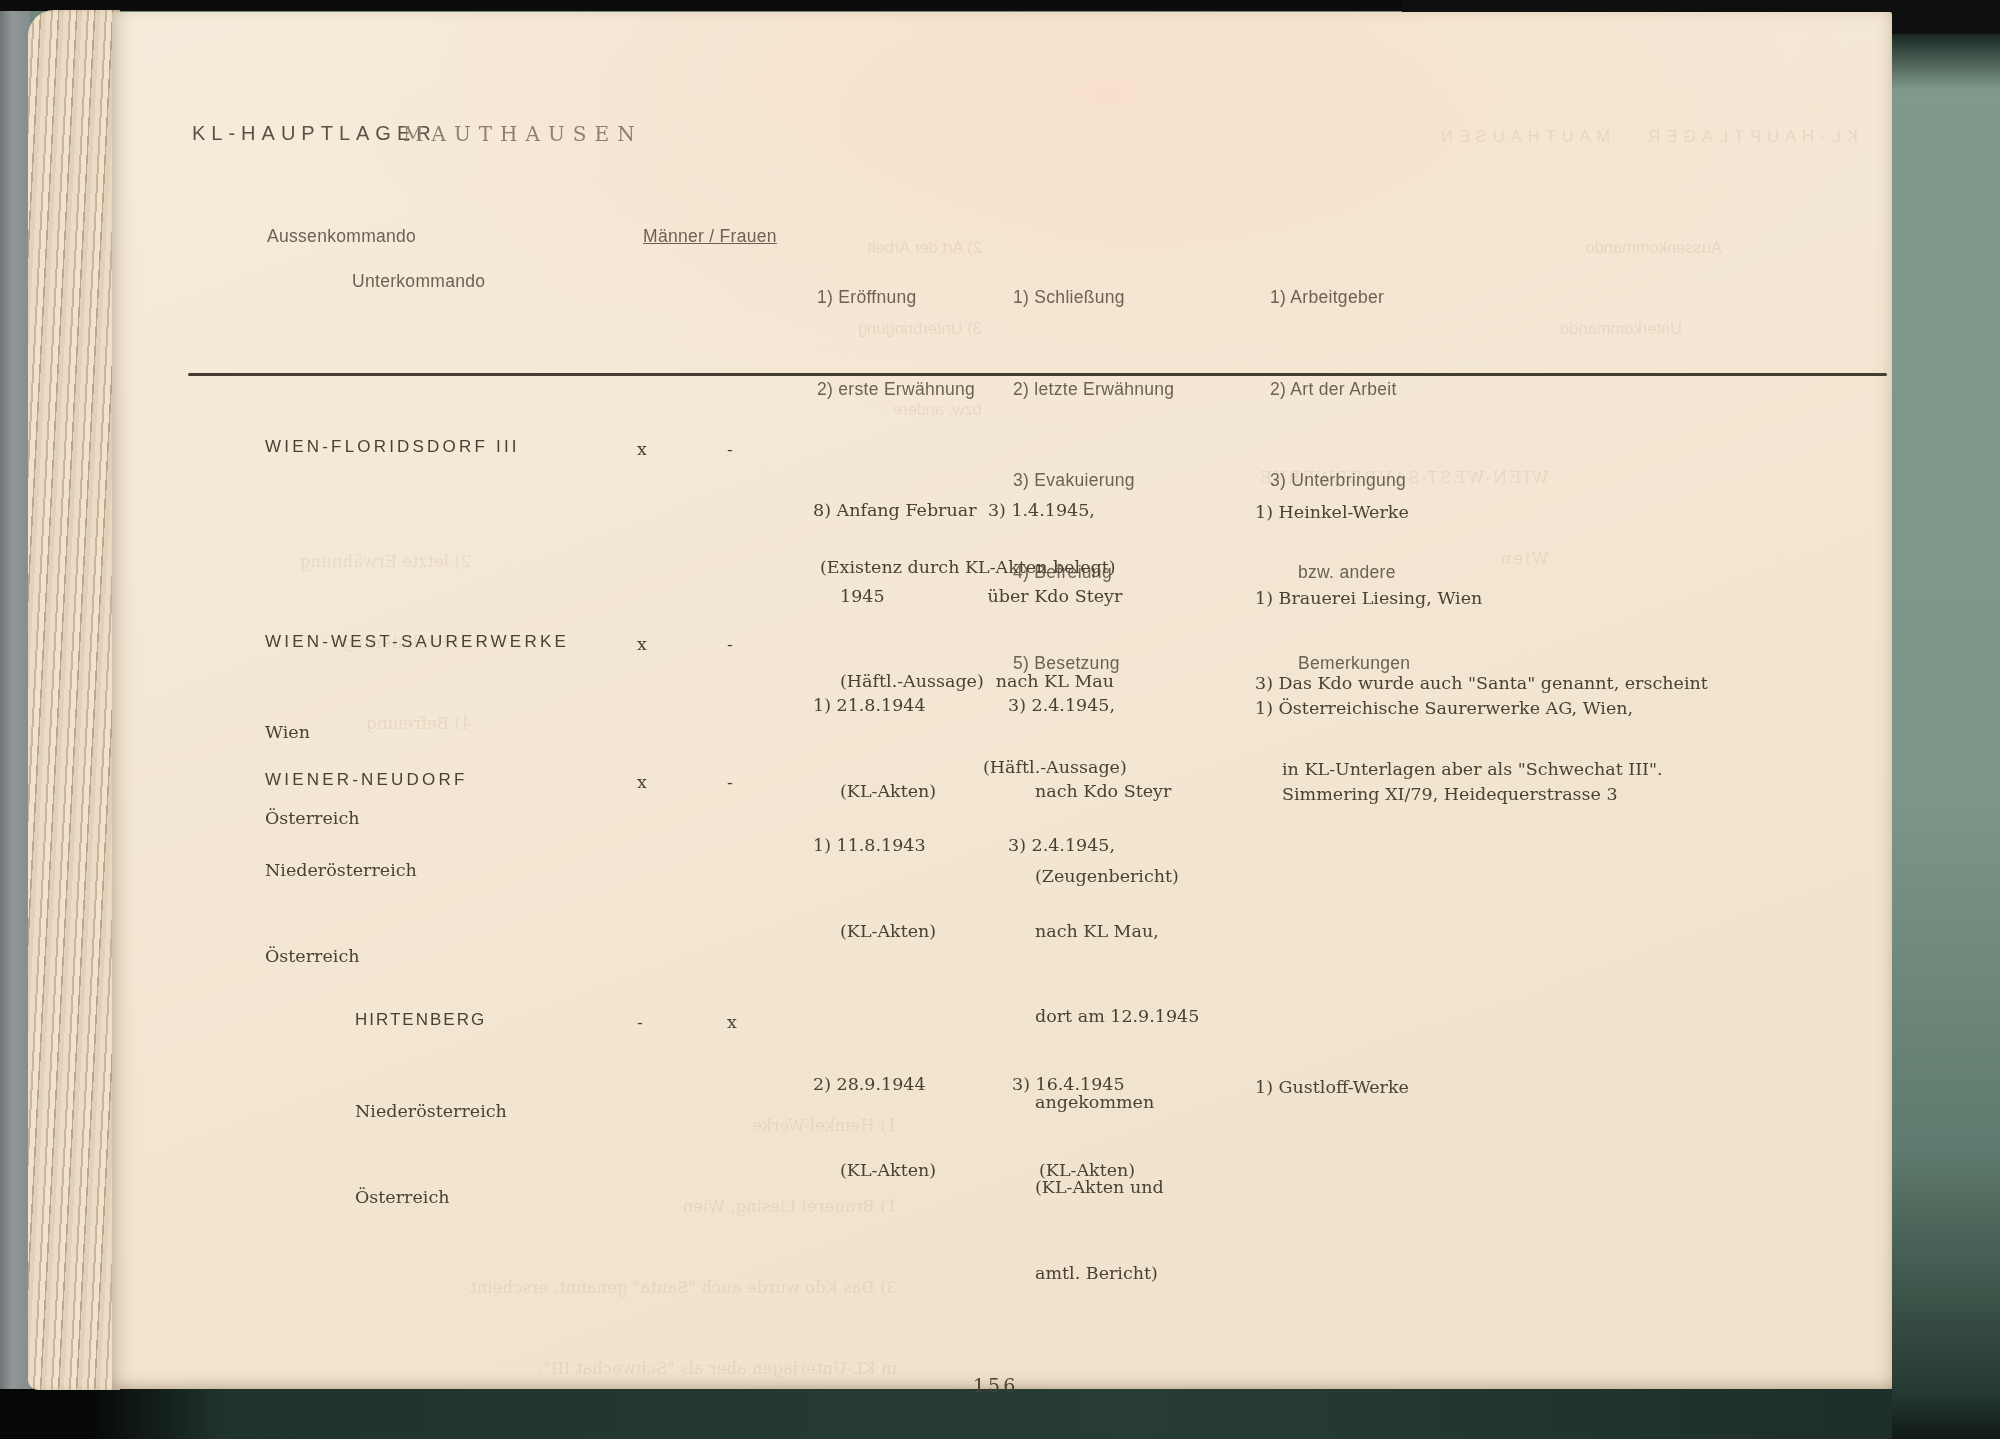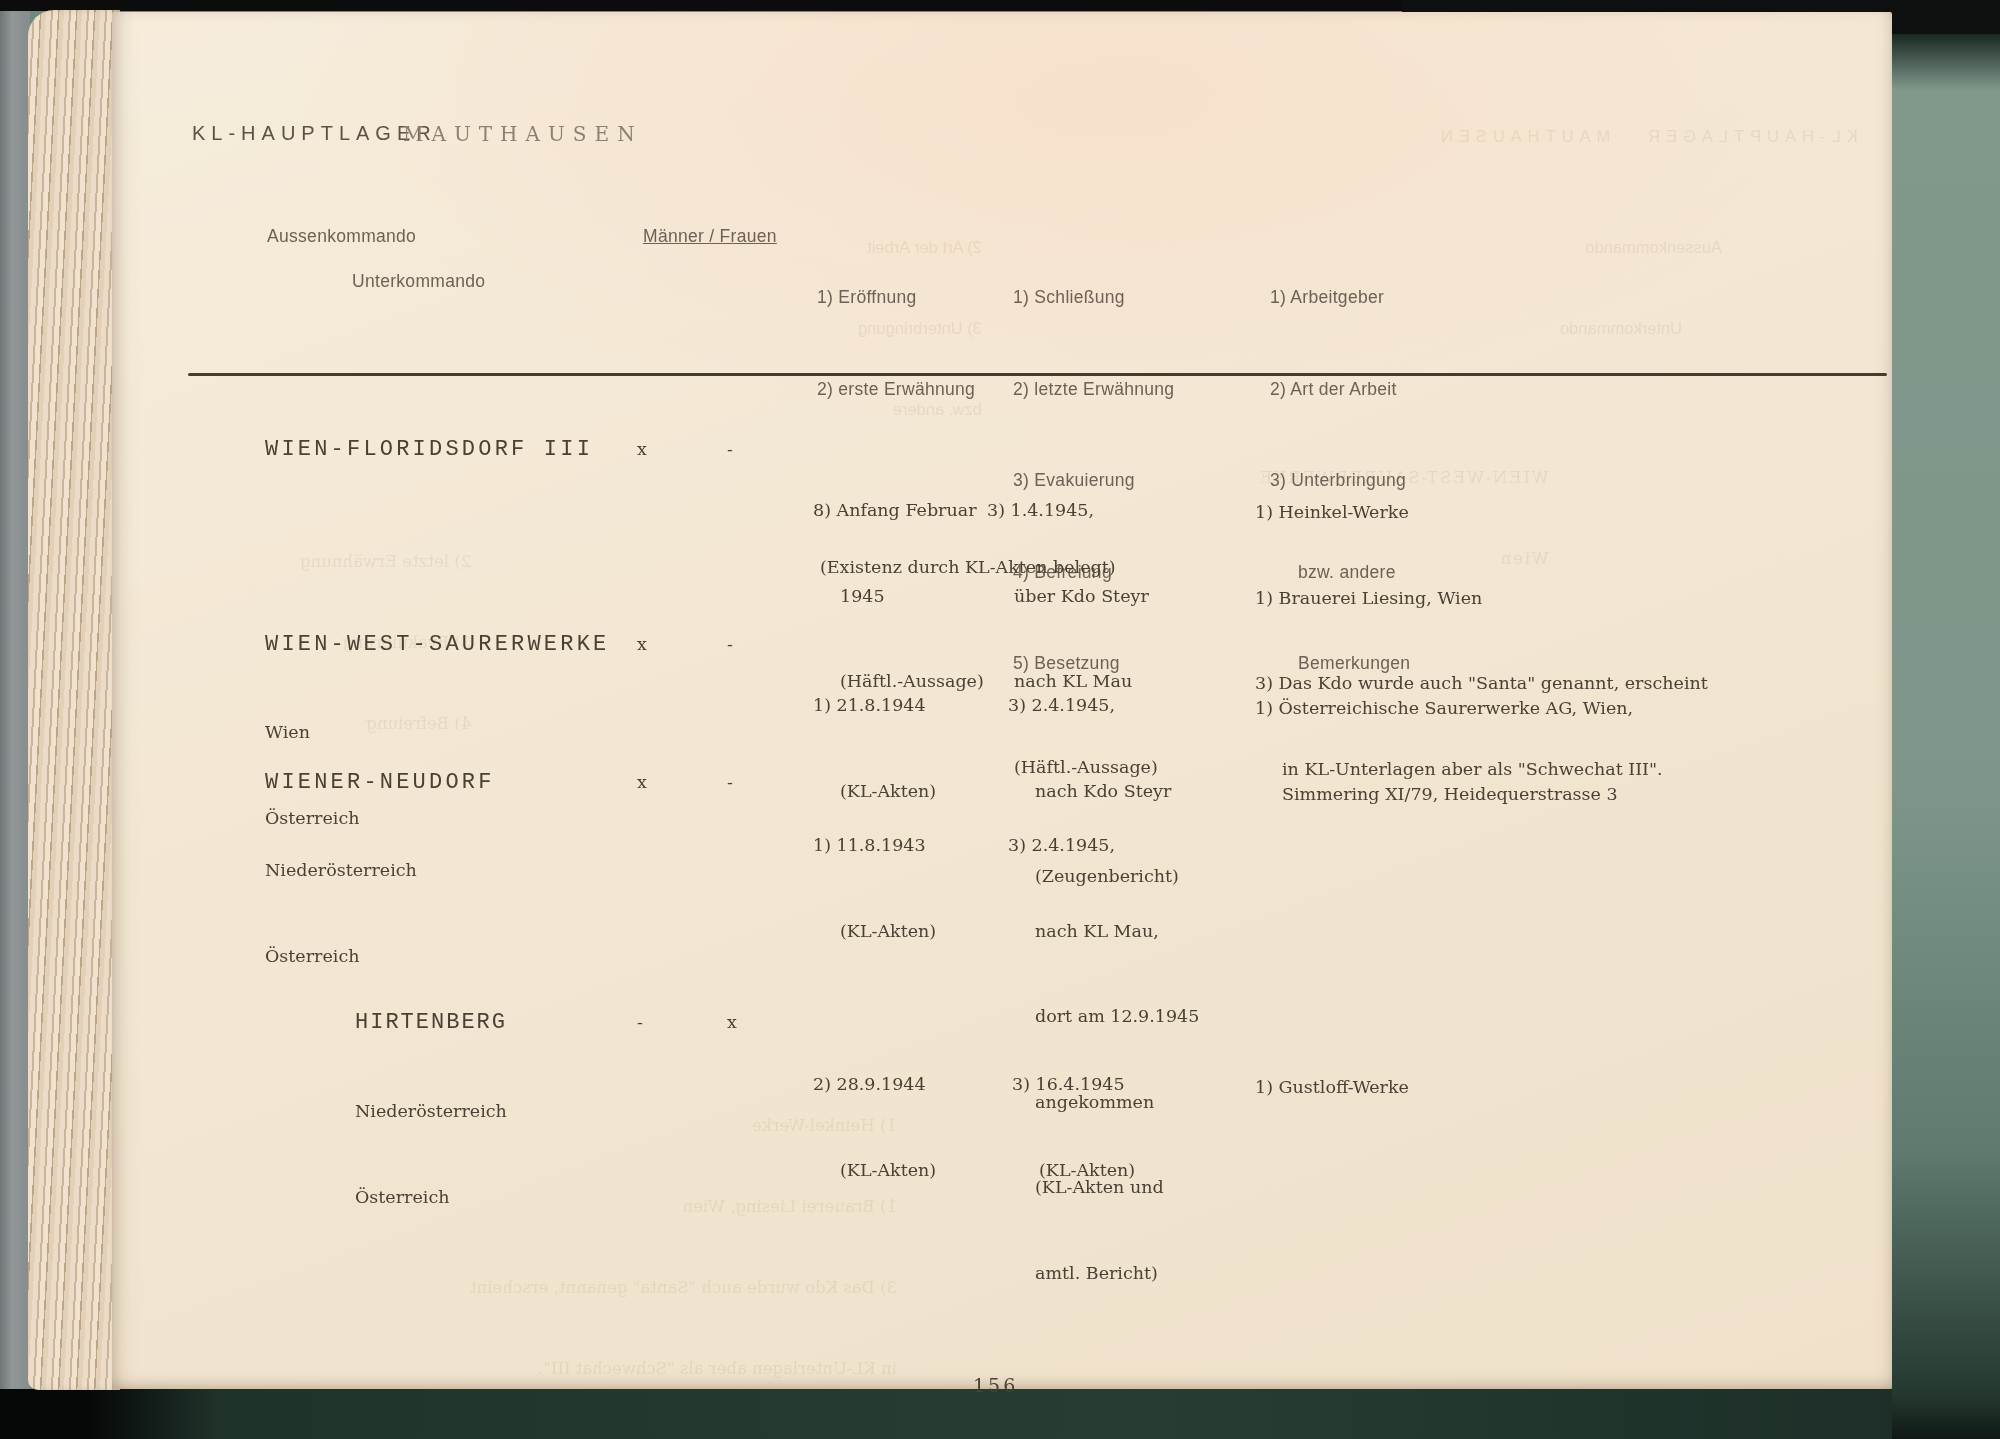--- a/index.html
+++ b/index.html
@@ -20,21 +20,21 @@
       radial-gradient(1300px 540px at 56% 6%,rgba(248,219,196,.6),rgba(248,219,196,0) 62%),
       linear-gradient(160deg,#f6ecdb 0%,#f3e7d3 45%,#efe1ca 100%);
     box-shadow:inset 14px 0 22px -14px rgba(120,95,70,.5),inset -10px 0 18px -12px rgba(120,95,70,.35),inset 0 -12px 18px -12px rgba(110,85,60,.4);}
   
   .t{position:absolute;white-space:pre;color:#453c32;}
   .title{font-size:20px;letter-spacing:6px;color:#5c5146;font-weight:500;}
   .subtitle{font-family:"DejaVu Serif",serif;font-size:20px;letter-spacing:8px;color:#8d8071;}
   .hdr{font-size:17.5px;line-height:30.5px;color:#6d6156;letter-spacing:.3px;}
   .hdr .ind{margin-left:28px;}
   .rule{position:absolute;left:188px;top:373px;width:1699px;height:3px;background:#463d31;border-radius:2px;}
-  .kname{font-family:Liberation Mono, monospace;font-size:22px;letter-spacing:3.2px;color:#4a4134;}
+  .kname{font-family:Liberation Sans, sans-serif;font-size:17px;letter-spacing:3.2px;color:#4a4134;}
   .cell,.loc{font-family:"DejaVu Serif",serif;font-size:17.5px;line-height:28.5px;color:#4a4134;}
   .cell .ind{margin-left:27px;}
   .mark{font-family:"DejaVu Serif",serif;font-size:17.5px;color:#4a4134;}
   .pageno{font-family:"DejaVu Serif",serif;font-size:19px;letter-spacing:3px;color:#4a4134;}
   
   .ghost{position:absolute;transform:scaleX(-1);opacity:.12;filter:blur(.6px);
     color:#8a6f55;font-family:"DejaVu Serif",serif;font-size:16.5px;line-height:27px;white-space:pre;}
   .ghost.sans{font-family:"Liberation Sans",sans-serif;}
 </style>
 </head>
@@ -106,21 +106,21 @@
 
   <div class="t kname" style="left:265px;top:437px;">WIEN-FLORIDSDORF III</div>
   <div class="t mark" style="left:637px;top:439px;">x</div>
   <div class="t mark" style="left:727px;top:439px;">-</div>
   <div class="t cell" style="left:813px;top:439px;">
     <div>8) Anfang Februar</div>
     <div class="ind">1945</div>
     <div class="ind">(Häftl.-Aussage)</div>
   </div>
   <div class="t cell" style="left:820px;top:553px;">(Existenz durch KL-Akten belegt)</div>
-  <div class="t cell" style="left:987px;top:439px;">
+  <div class="t cell" style="left:956px;top:439px;text-align:center;">
     <div>3) 1.4.1945,</div>
     <div class="ind">über Kdo Steyr</div>
     <div class="ind">nach KL Mau</div>
     <div class="ind">(Häftl.-Aussage)</div>
   </div>
   <div class="t cell" style="left:1255px;top:441px;">
     <div>1) Heinkel-Werke</div>
     <div>1) Brauerei Liesing, Wien</div>
     <div>3) Das Kdo wurde auch "Santa" genannt, erscheint</div>
     <div class="ind">in KL-Unterlagen aber als "Schwechat III".</div>

